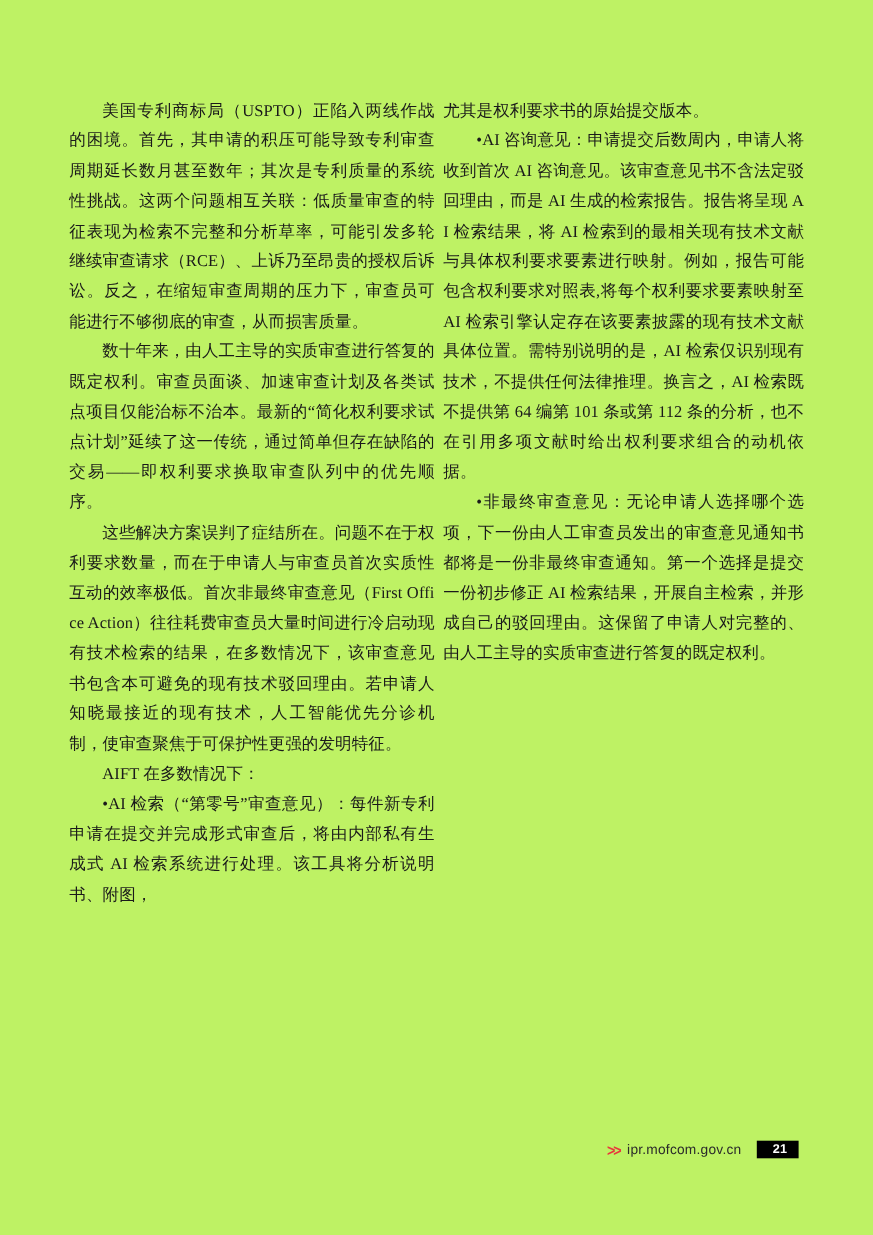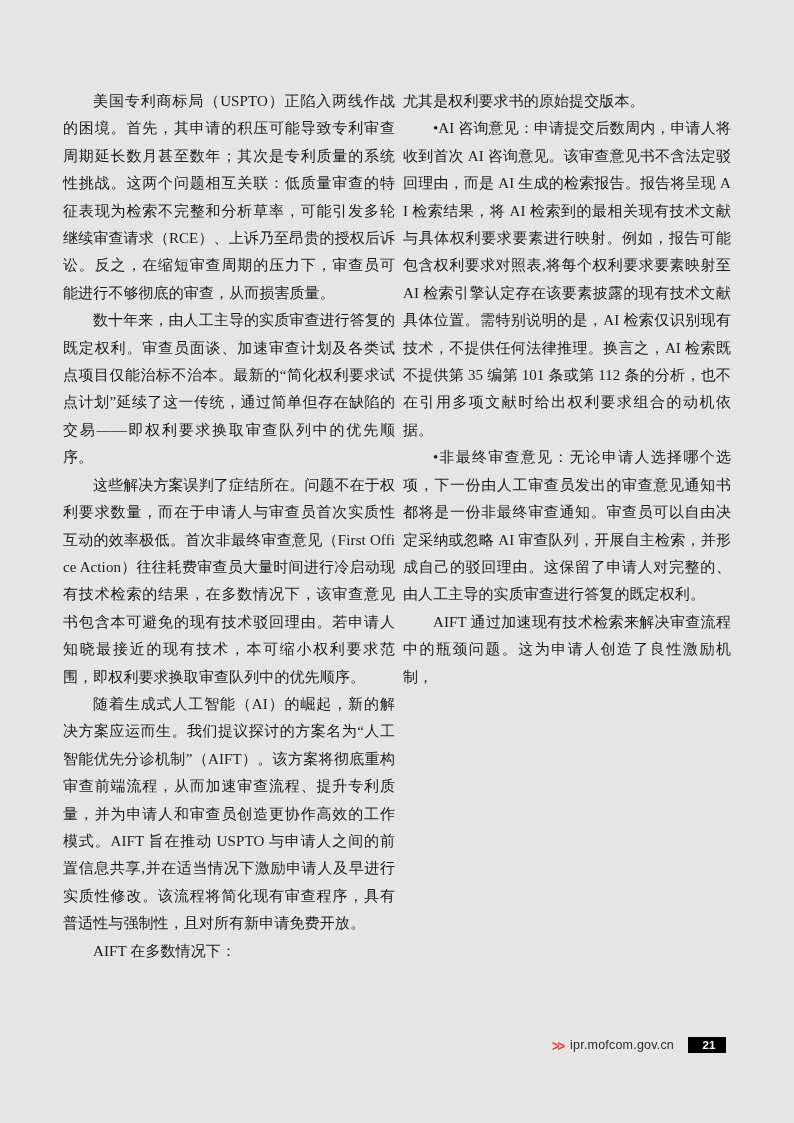--- a/index.html
+++ b/index.html
@@ -4,21 +4,21 @@
 <style>
   html, body {
     margin: 0;
     padding: 0;
     background: #ffffff;
   }
   .page {
     position: relative;
     width: 794px;
     height: 1123px;
-    background: #e5e5e5;
+    background: #bef264;
     overflow: hidden;
     font-family: "Liberation Serif", "DejaVu Serif", serif;
     color: #1a1a1a;
   }
   .content {
     position: absolute;
     top: 88px;
     left: 63px;
     width: 668px;
     display: flex;
@@ -33,20 +33,21 @@
     font-size: 15px;
     line-height: 27.4px;
     text-align: justify;
     text-justify: inter-ideograph;
     text-indent: 2em;
     letter-spacing: 0.1px;
     word-break: break-all;
   }
   .col p.cont {
     text-indent: 0;
+    font-family: Liberation Mono, monospace;
   }
   .footer {
     position: absolute;
     top: 1036px;
     right: 68px;
     height: 18px;
     display: flex;
     align-items: center;
     font-family: "Liberation Sans", "DejaVu Sans", sans-serif;
   }
@@ -83,30 +84,29 @@
 </head>
 <body>
 
 <div class="page">
 
   <div class="content">
 
     <div class="col left">
       <p>美国专利商标局（USPTO）正陷入两线作战的困境。首先，其申请的积压可能导致专利审查周期延长数月甚至数年；其次是专利质量的系统性挑战。这两个问题相互关联：低质量审查的特征表现为检索不完整和分析草率，可能引发多轮继续审查请求（RCE）、上诉乃至昂贵的授权后诉讼。反之，在缩短审查周期的压力下，审查员可能进行不够彻底的审查，从而损害质量。</p>
       <p>数十年来，由人工主导的实质审查进行答复的既定权利。审查员面谈、加速审查计划及各类试点项目仅能治标不治本。最新的“简化权利要求试点计划”延续了这一传统，通过简单但存在缺陷的交易——即权利要求换取审查队列中的优先顺序。</p>
-      <p>这些解决方案误判了症结所在。问题不在于权利要求数量，而在于申请人与审查员首次实质性互动的效率极低。首次非最终审查意见（First Office Action）往往耗费审查员大量时间进行冷启动现有技术检索的结果，在多数情况下，该审查意见书包含本可避免的现有技术驳回理由。若申请人知晓最接近的现有技术，本可缩小权利要求范围，即权利要求换取审查队列中的优先顺序。</p>
-      <p>随着生成式人工智能（AI）的崛起，新的解决方案应运而生。我们提议探讨的方案名为“人工智能优先分诊机制”（AIFT）。该方案将彻底重构审查前端流程，从而加速审查流程、提升专利质量，并为申请人和审查员创造更协作高效的工作模式。AIFT 旨在推动 USPTO 与申请人之间的前置信息共享,并在适当情况下激励申请人及早进行实质性修改。该流程将简化现有审查程序，具有普适性与强制性，且对所有新申请免费开放。</p>
+      <p>这些解决方案误判了症结所在。问题不在于权利要求数量，而在于申请人与审查员首次实质性互动的效率极低。首次非最终审查意见（First Office Action）往往耗费审查员大量时间进行冷启动现有技术检索的结果，在多数情况下，该审查意见书包含本可避免的现有技术驳回理由。若申请人知晓最接近的现有技术，人工智能优先分诊机制，使审查聚焦于可保护性更强的发明特征。</p>
       <p>AIFT 在多数情况下：</p>
+      <p>•AI 检索（“第零号”审查意见）：每件新专利申请在提交并完成形式审查后，将由内部私有生成式 AI 检索系统进行处理。该工具将分析说明书、附图，</p>
     </div>
 
     <div class="col right">
       <p class="cont">尤其是权利要求书的原始提交版本。</p>
-      <p>•AI 咨询意见：申请提交后数周内，申请人将收到首次 AI 咨询意见。该审查意见书不含法定驳回理由，而是 AI 生成的检索报告。报告将呈现 AI 检索结果，将 AI 检索到的最相关现有技术文献与具体权利要求要素进行映射。例如，报告可能包含权利要求对照表,将每个权利要求要素映射至 AI 检索引擎认定存在该要素披露的现有技术文献具体位置。需特别说明的是，AI 检索仅识别现有技术，不提供任何法律推理。换言之，AI 检索既不提供第 35 编第 101 条或第 112 条的分析，也不在引用多项文献时给出权利要求组合的动机依据。</p>
-      <p>•非最终审查意见：无论申请人选择哪个选项，下一份由人工审查员发出的审查意见通知书都将是一份非最终审查通知。审查员可以自由决定采纳或忽略 AI 审查队列，开展自主检索，并形成自己的驳回理由。这保留了申请人对完整的、由人工主导的实质审查进行答复的既定权利。</p>
-      <p>AIFT 通过加速现有技术检索来解决审查流程中的瓶颈问题。这为申请人创造了良性激励机制，</p>
+      <p>•AI 咨询意见：申请提交后数周内，申请人将收到首次 AI 咨询意见。该审查意见书不含法定驳回理由，而是 AI 生成的检索报告。报告将呈现 AI 检索结果，将 AI 检索到的最相关现有技术文献与具体权利要求要素进行映射。例如，报告可能包含权利要求对照表,将每个权利要求要素映射至 AI 检索引擎认定存在该要素披露的现有技术文献具体位置。需特别说明的是，AI 检索仅识别现有技术，不提供任何法律推理。换言之，AI 检索既不提供第 64 编第 101 条或第 112 条的分析，也不在引用多项文献时给出权利要求组合的动机依据。</p>
+      <p>•非最终审查意见：无论申请人选择哪个选项，下一份由人工审查员发出的审查意见通知书都将是一份非最终审查通知。第一个选择是提交一份初步修正 AI 检索结果，开展自主检索，并形成自己的驳回理由。这保留了申请人对完整的、由人工主导的实质审查进行答复的既定权利。</p>
     </div>
 
   </div>
 
   <div class="footer">
     <span class="chevron">&gt;&gt;</span>
     <span class="site">ipr.mofcom.gov.cn</span>
     <span class="pagenum-box">21</span>
   </div>
 

